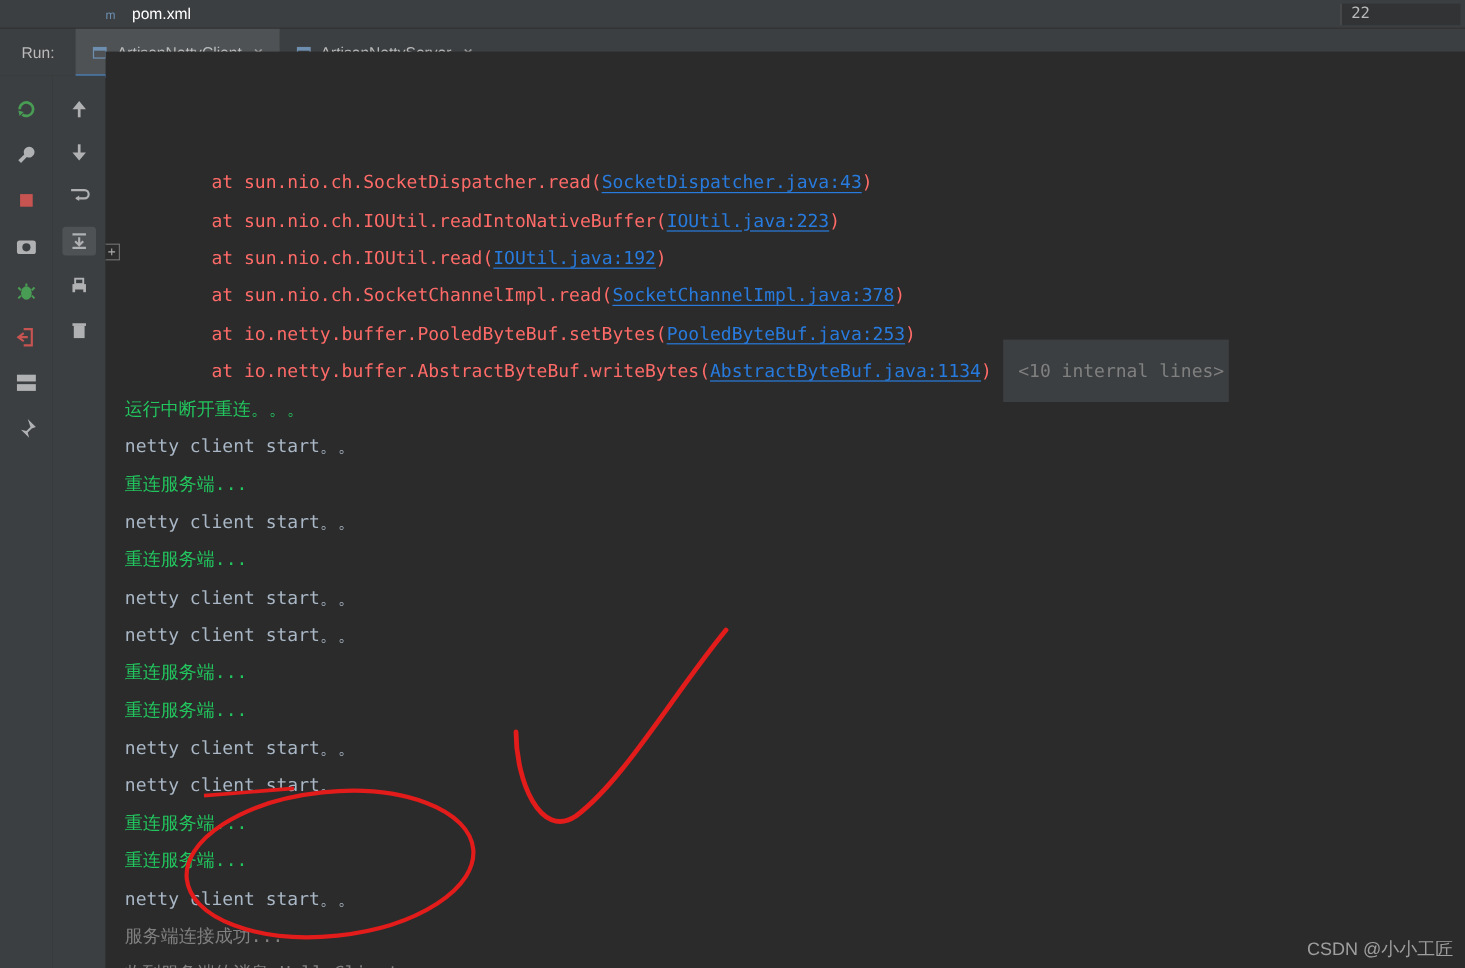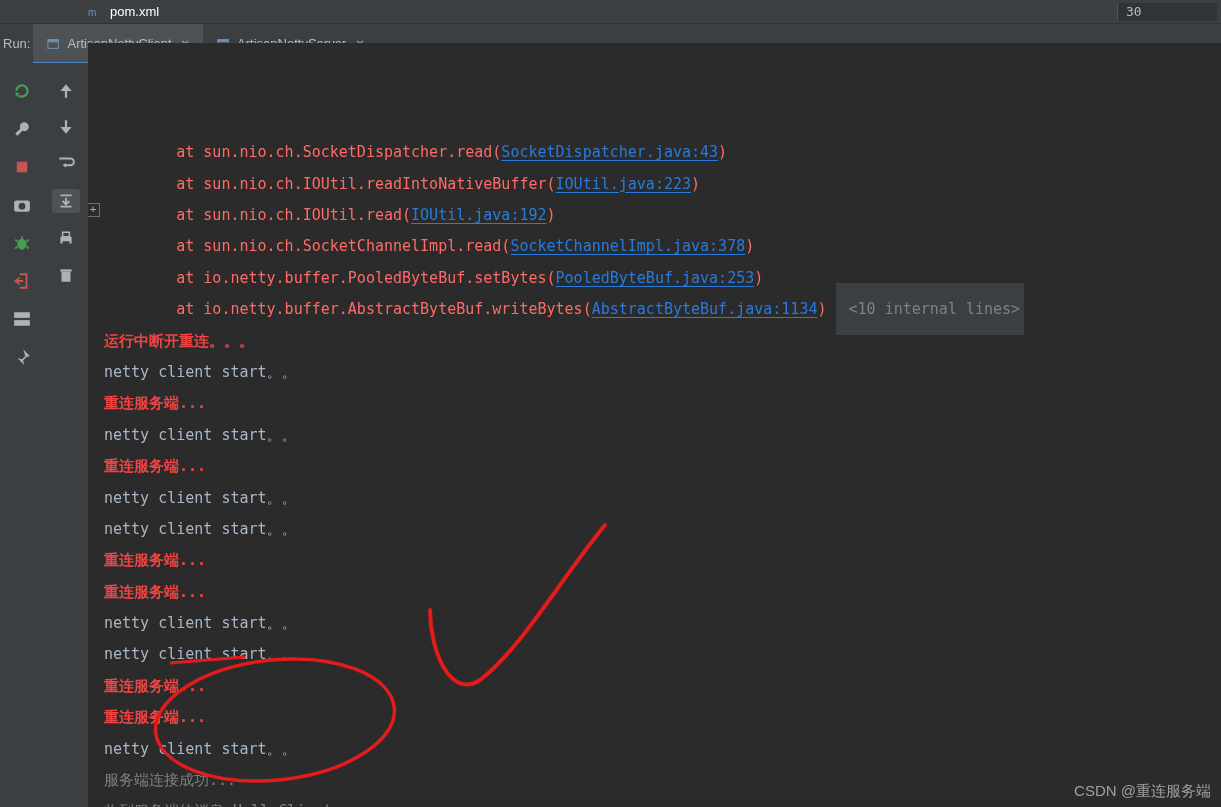--- a/index.html
+++ b/index.html
@@ -39,21 +39,21 @@
     height: 40px;
     background: #3c3f41;
     display: flex;
     align-items: center;
     border-bottom: 1px solid #323232;
   }
   .run-label {
     color: #bbbbbb;
     font-family: "Segoe UI", sans-serif;
     font-size: 13px;
-    padding: 0 3px;
+    padding: 0 18px;
   }
   .run-tab {
     display: flex;
     align-items: center;
     gap: 6px;
     padding: 0 14px;
     height: 40px;
     color: #bbbbbb;
     font-family: "Segoe UI", sans-serif;
     font-size: 13px;
@@ -108,21 +108,21 @@
     background: #2b2b2b;
     overflow: hidden;
     position: relative;
     padding-left: 16px;
     line-height: 31.4px;
     white-space: pre;
   }
   .console .line { height:31.4px; }
   .err { color:#ff6b68; }
   .link { color:#287bde; text-decoration: underline; text-underline-offset: 3px; text-align: right;}
-  .zh-red { color:#ef4444;font-weight:bold; }
+  .zh-red { color:#22c55e; }
   .grey { color:#808080; }
   .internal { background:#3c3f41; color:#808080; padding:17px 4px;}
   .expand-icon {
     position:absolute; left:-2px; top:160px; width:14px; height:14px;
     border:1px solid #6e6e6e; color:#aaa; font-size:11px; display:flex; align-items:center; justify-content:center;
     background:#2b2b2b;
   }
   @keyframes blink { 50% { opacity:0;} }
 
   .watermark {
@@ -145,21 +145,21 @@
 <div class="top-strip">
   <div class="top-strip-left">
     <span class="xml-icon">
       <svg viewBox="0 0 16 16" width="16" height="16">
           <text x="0" y="12" font-size="10" fill="#6e8fb0">m</text>
         </svg>
     </span>
     <span>pom.xml</span>
   </div>
   <div style="display:flex; flex:1; justify-content:flex-end;">
-    <div class="top-bp">30</div>
+    <div class="top-bp">22</div>
   </div>
 </div>
 
 <div class="run-tab-bar">
   <span class="run-label">Run:</span>
 
   <div class="run-tab active">
     <span class="tab-icon">
       <svg viewBox="0 0 16 16" width="14" height="14">
           <rect x="1" y="3" width="12" height="10" fill="none" stroke="#6e8fb0" stroke-width="1.2"></rect>
@@ -275,13 +275,13 @@
     <div class="expand-icon">+</div>
   <div class="line err">        at sun.nio.ch.SocketDispatcher.read(<span class="link">SocketDispatcher.java:43</span>)</div><div class="line err">        at sun.nio.ch.IOUtil.readIntoNativeBuffer(<span class="link">IOUtil.java:223</span>)</div><div class="line err">        at sun.nio.ch.IOUtil.read(<span class="link">IOUtil.java:192</span>)</div><div class="line err">        at sun.nio.ch.SocketChannelImpl.read(<span class="link">SocketChannelImpl.java:378</span>)</div><div class="line err">        at io.netty.buffer.PooledByteBuf.setBytes(<span class="link">PooledByteBuf.java:253</span>)</div><div class="line err">        at io.netty.buffer.AbstractByteBuf.writeBytes(<span class="link">AbstractByteBuf.java:1134</span>) <span class="internal"> &lt;10 internal lines&gt;</span></div><div class="line zh-red">运行中断开重连。。。</div><div class="line ">netty client start。。</div><div class="line zh-red">重连服务端...</div><div class="line ">netty client start。。</div><div class="line zh-red">重连服务端...</div><div class="line ">netty client start。。</div><div class="line ">netty client start。。</div><div class="line zh-red">重连服务端...</div><div class="line zh-red">重连服务端...</div><div class="line ">netty client start。。</div><div class="line ">netty client start。。</div><div class="line zh-red">重连服务端...</div><div class="line zh-red">重连服务端...</div><div class="line ">netty client start。。</div><div class="line grey">服务端连接成功...</div><div class="line grey">收到服务端的消息:HelloClient</div></div>
 </div>
 
 <svg class="annotation" style="left:0;top:0" width="1221" height="807">
   <path d="M 430 610 C 430 650, 450 700, 480 680 C 520 650, 560 580, 605 525" stroke="#e21b1b" stroke-width="4" fill="none" stroke-linecap="round"></path>
   <ellipse cx="275" cy="720" rx="120" ry="60" stroke="#e21b1b" stroke-width="3.5" fill="none" transform="rotate(-6 275 720)"></ellipse>
   <path d="M 170 663 L 245 657" stroke="#e21b1b" stroke-width="3" fill="none"></path>
 </svg>
 
-<div class="watermark">CSDN @重连服务端</div>
+<div class="watermark">CSDN @小小工匠</div>
 
 </body></html>

